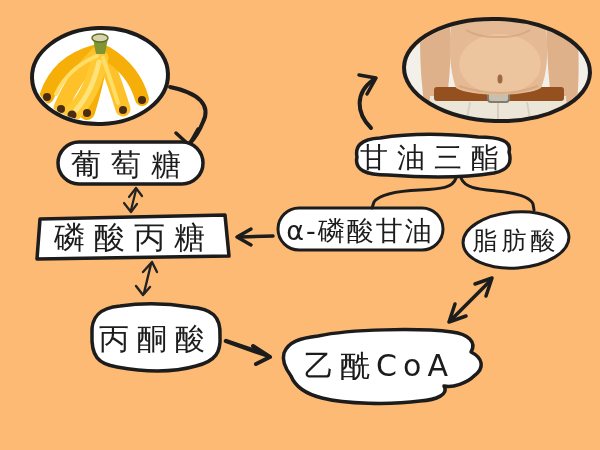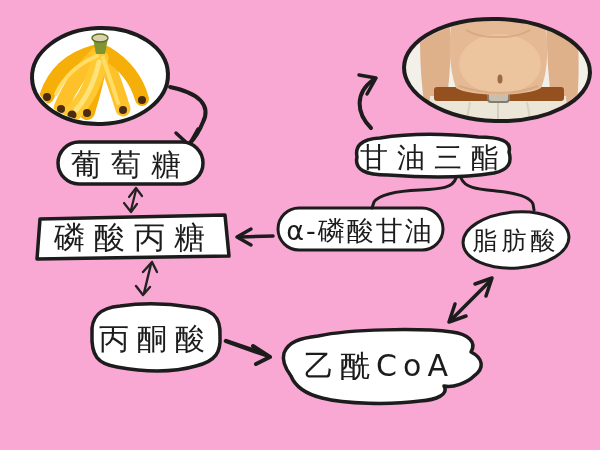--- a/index.html
+++ b/index.html
@@ -8,21 +8,21 @@
     width: 600px;
     height: 450px;
     background: #ffffff;
     overflow: hidden;
     font-family: "DejaVu Sans", sans-serif;
   }
   .canvas {
     position: relative;
     width: 600px;
     height: 450px;
-    background: #f9a8d4;
+    background: #fdba74;
   }
   svg { display: block; }
   .node-label {
     font-family: "DejaVu Sans", sans-serif;
     fill: #1c1c1c;
     text-anchor: middle;
     dominant-baseline: central;
   }
 </style>
 </head>

